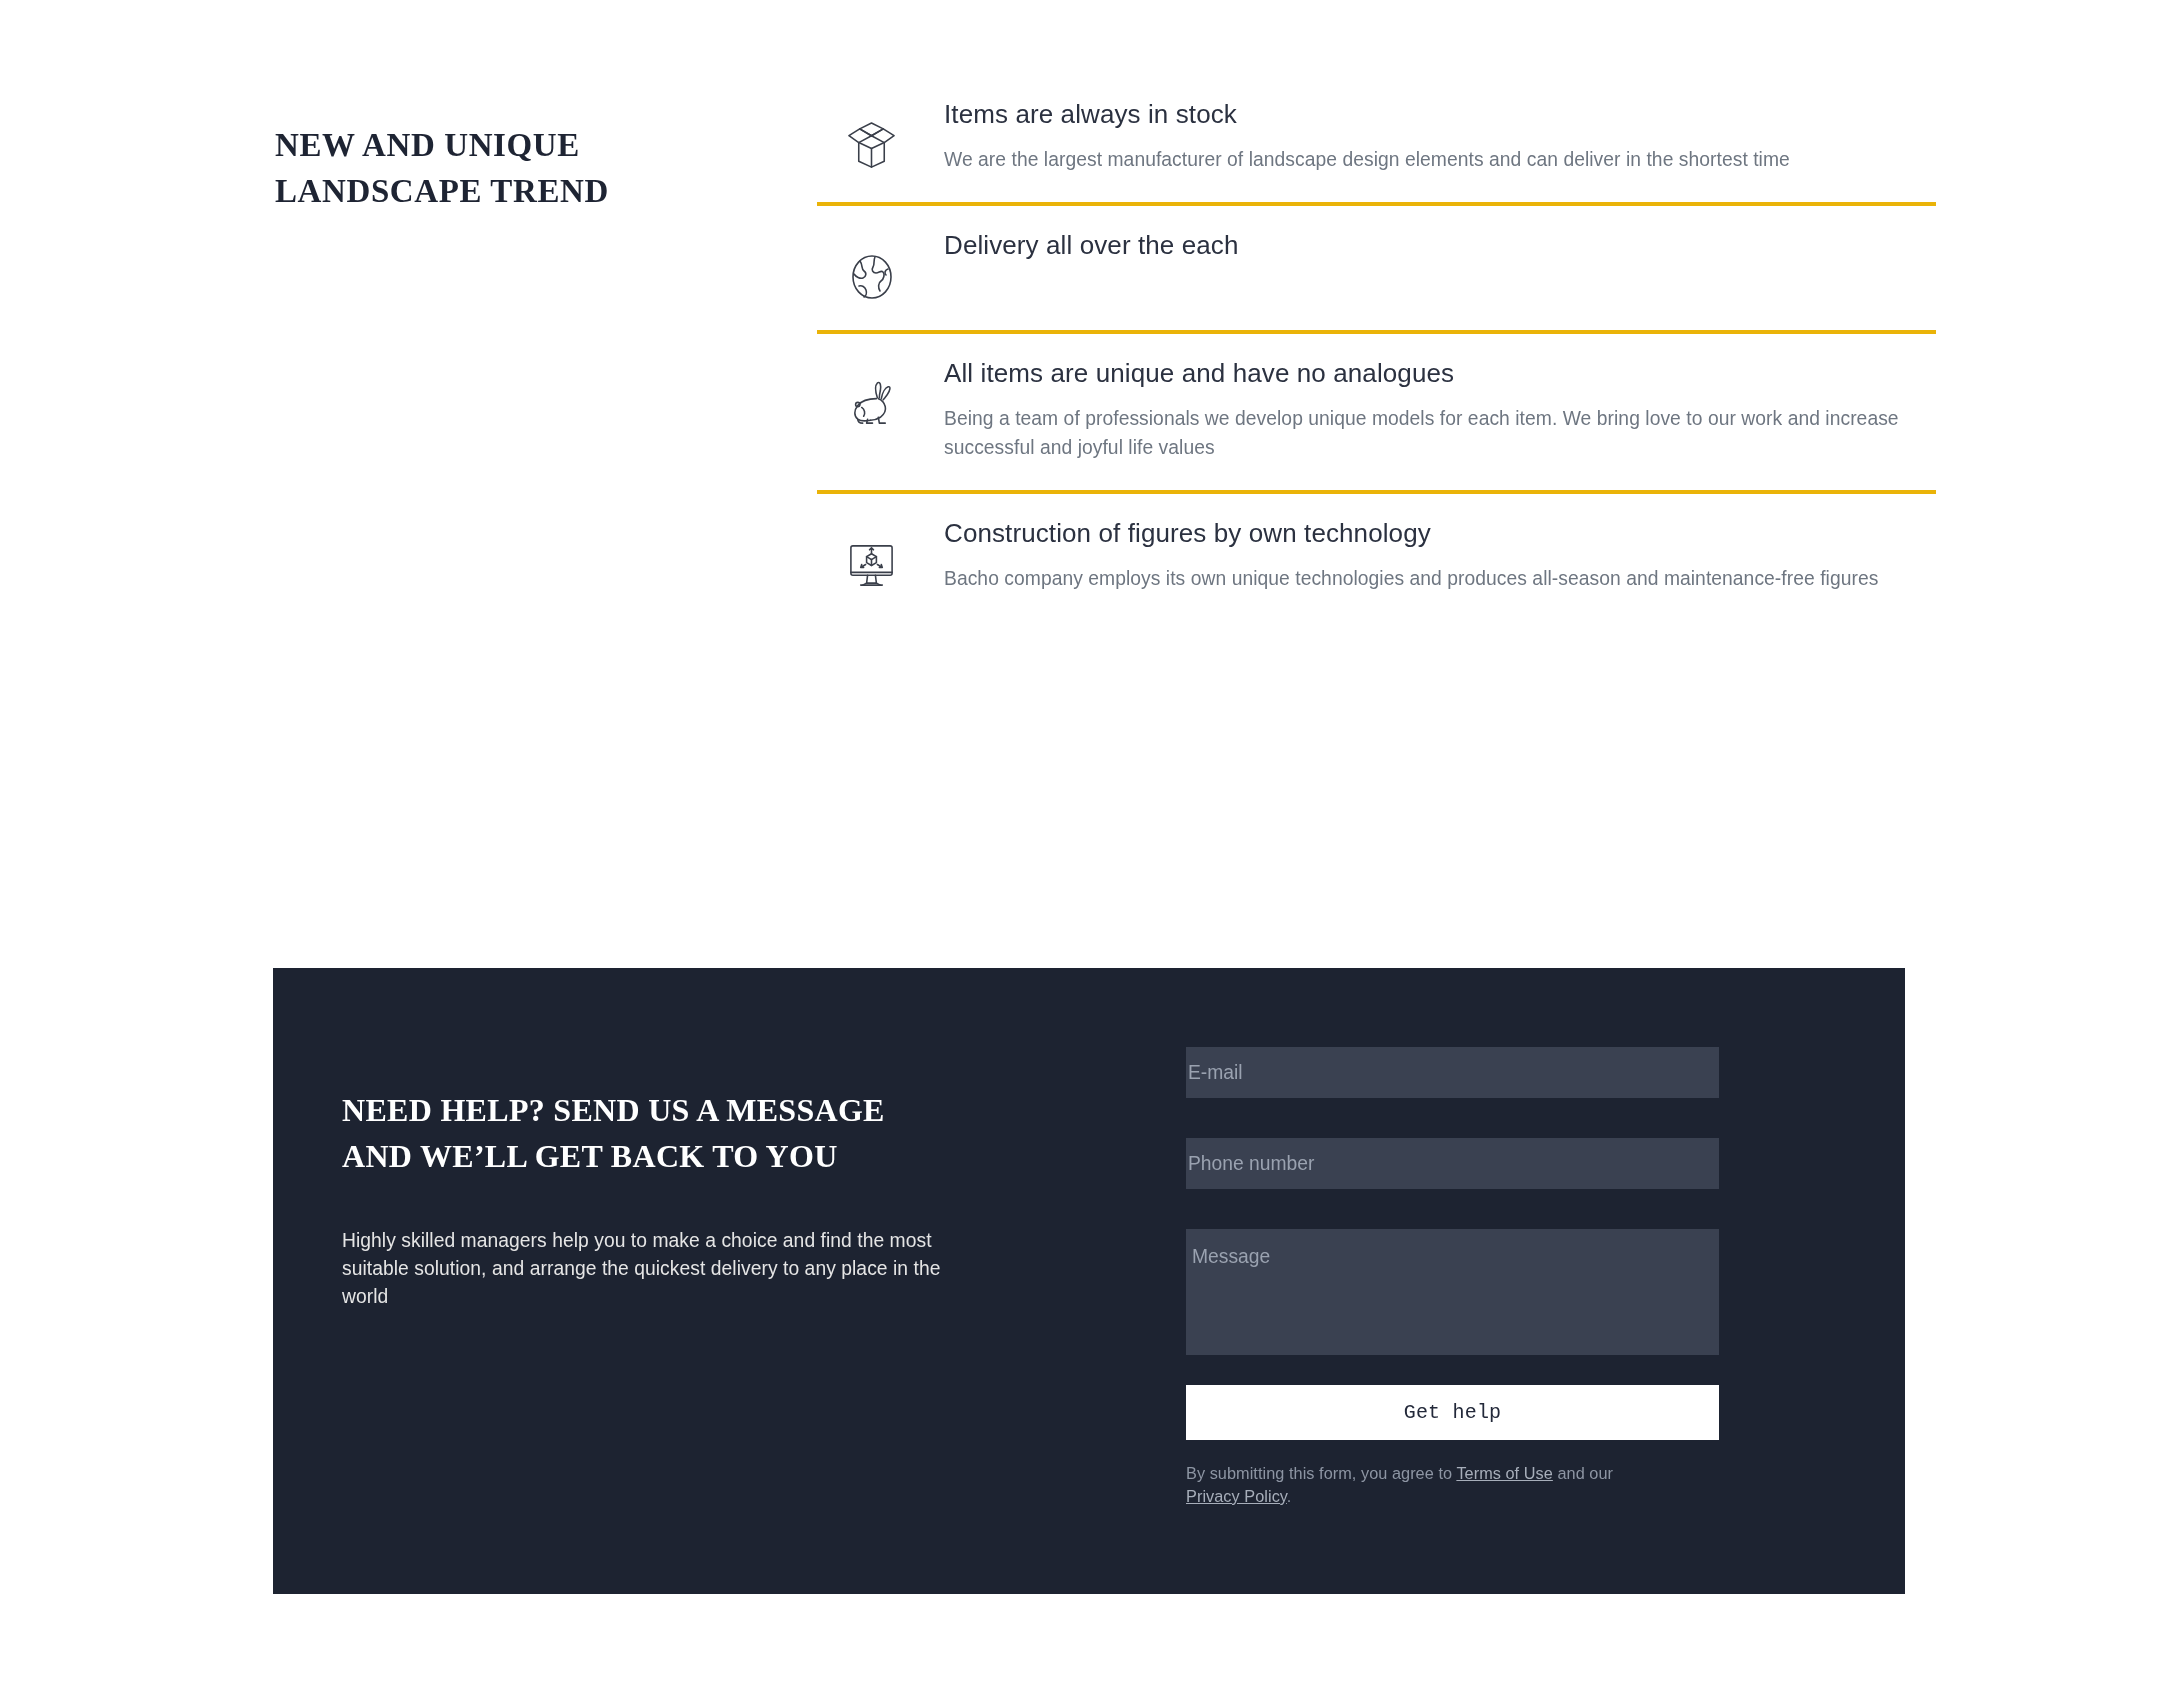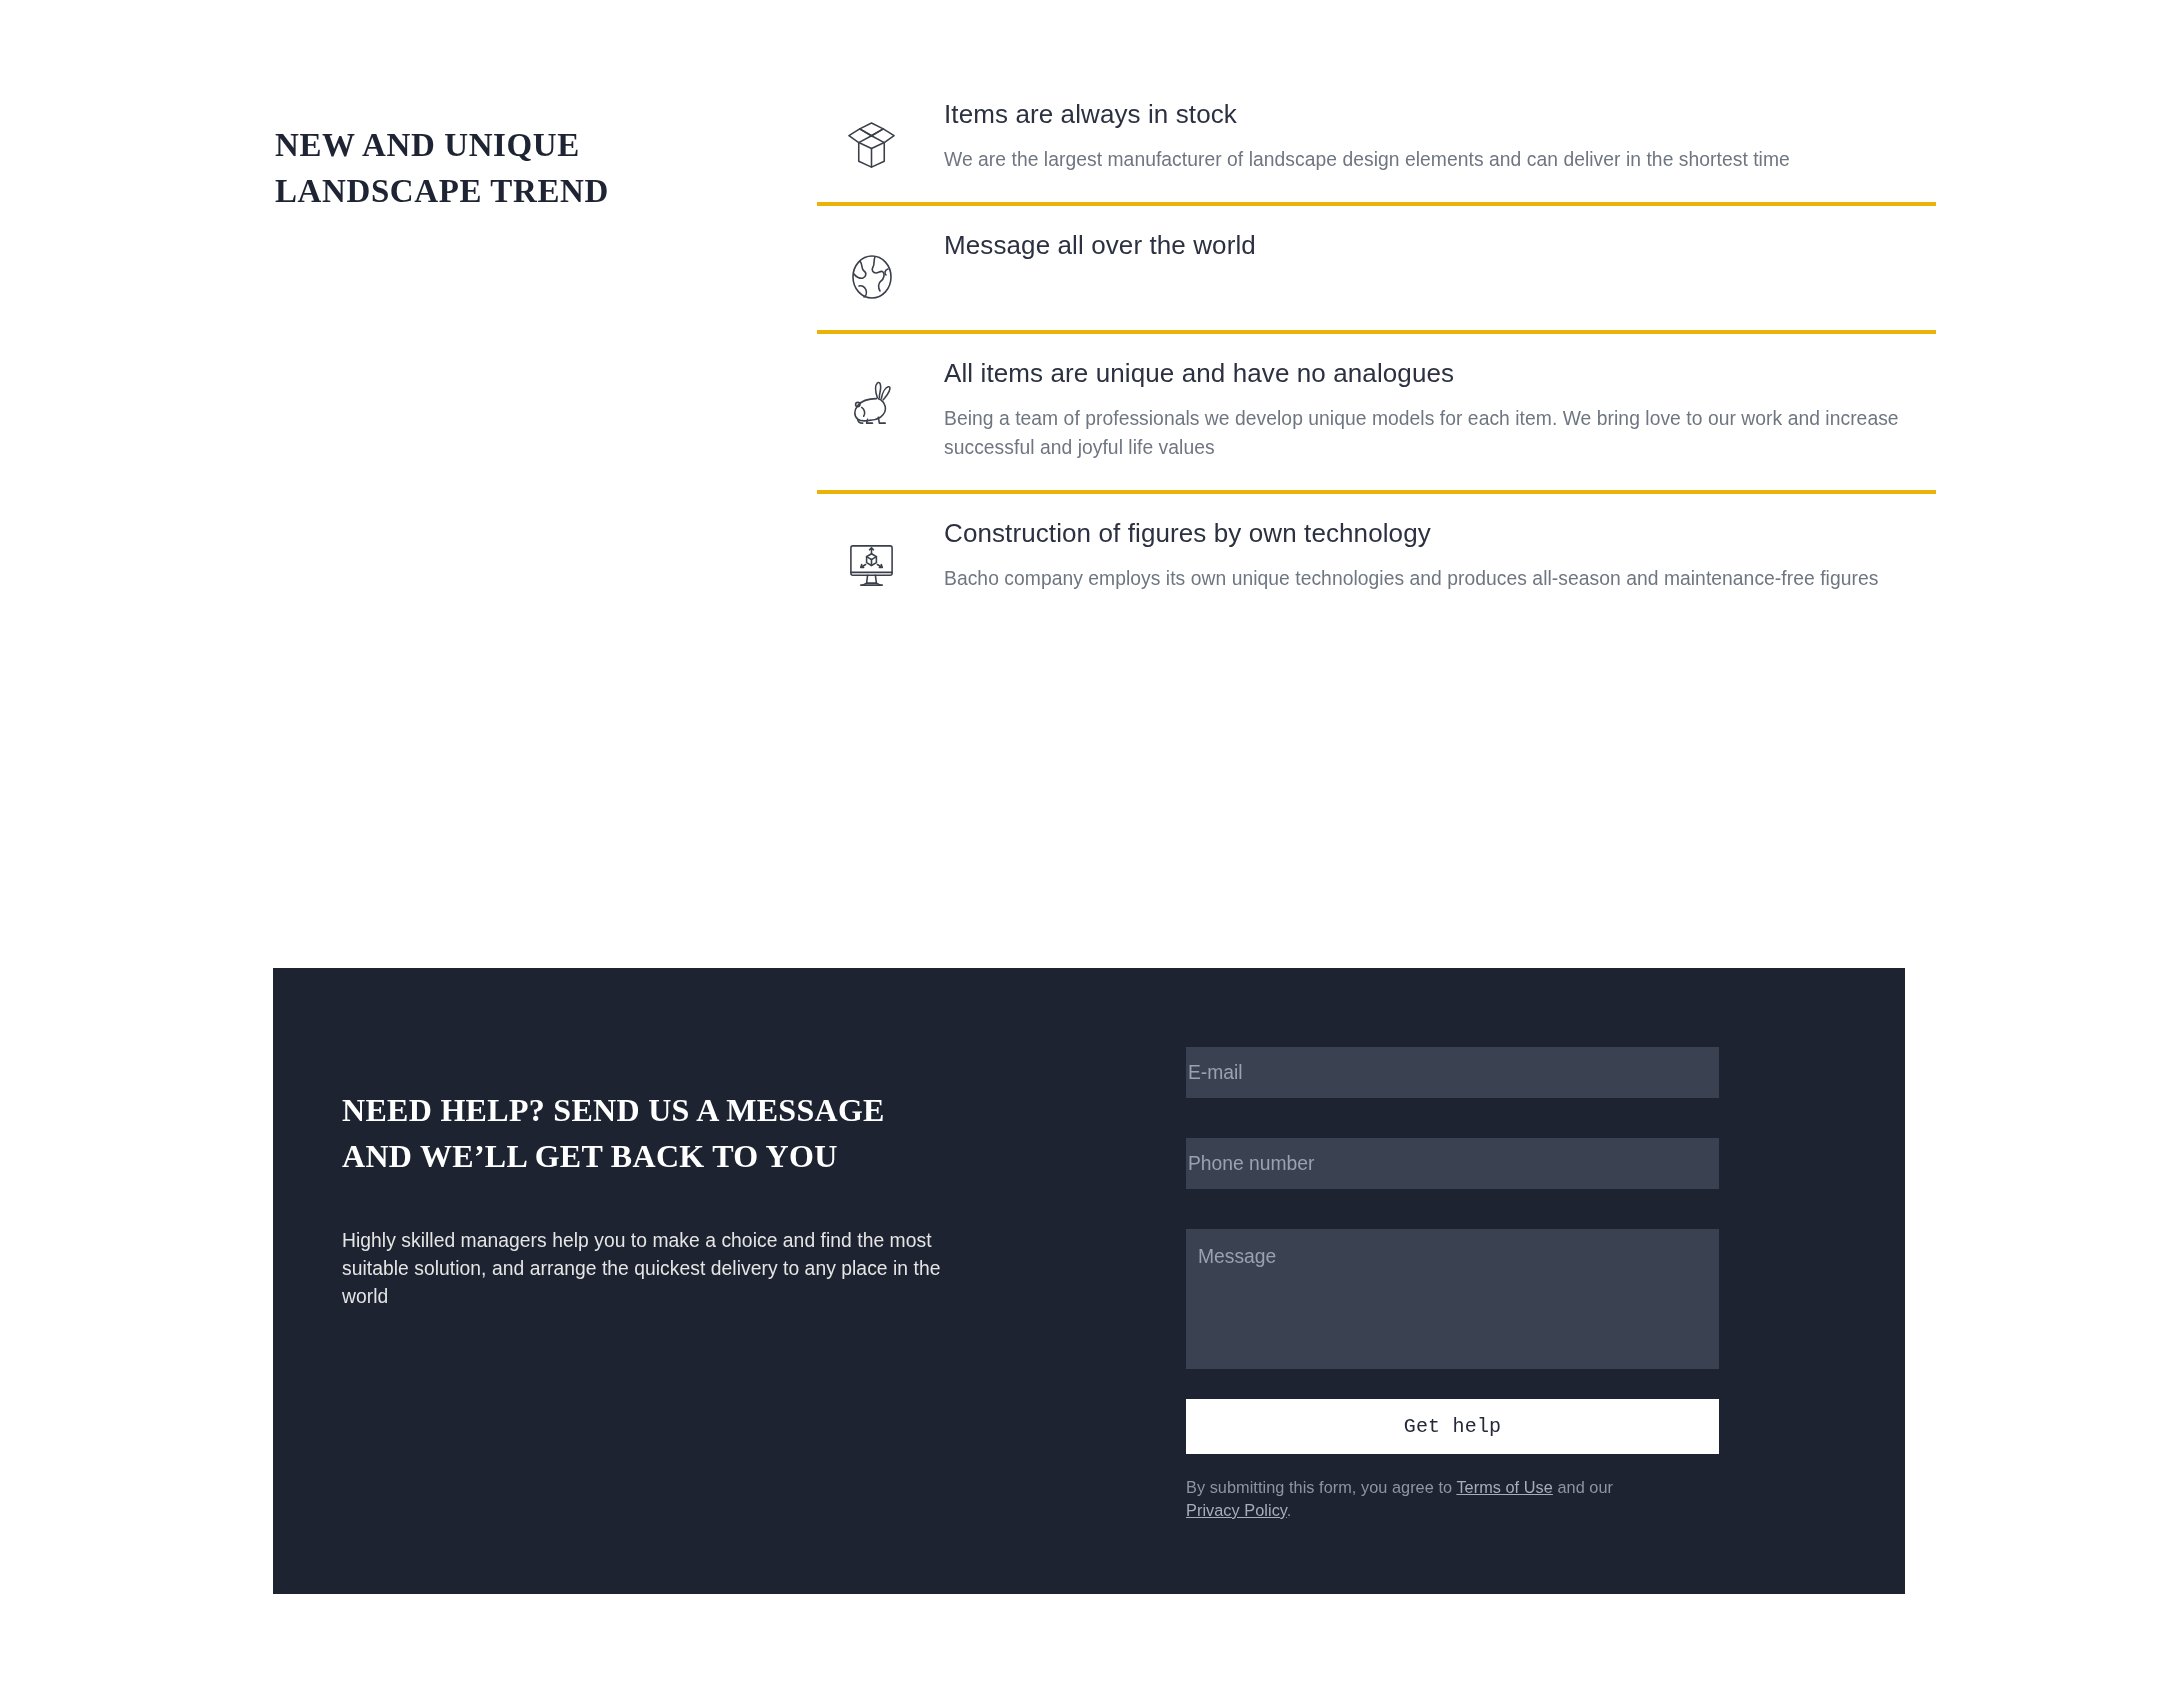--- a/index.html
+++ b/index.html
@@ -145,23 +145,23 @@
     height: 51px;
     line-height: 51px;
     margin-bottom: 40px;
   }
   .form-field::placeholder {
     color: #9aa2b0;
     opacity: 1;
   }
 
   textarea.form-field {
-    height: 140px;
+    height: 126px;
     line-height: 26px;
-    padding: 15px 12px;
+    padding: 15px 6px;
     resize: none;
     margin-bottom: 30px;
   }
 
   .submit-button {
     display: block;
     box-sizing: border-box;
     width: 533px;
     height: 55px;
     background: #ffffff;
@@ -220,21 +220,21 @@
       <div class="feature-icon">
         <svg width="50" height="50" viewBox="0 0 50 50" fill="none" stroke="#3a3f4a" stroke-width="1.6" stroke-linejoin="round" stroke-linecap="round">
           <ellipse cx="25" cy="25" rx="19" ry="21"></ellipse>
           <path d="M13 9 C16 13 14 17 17 19 C20 21 19 25 16 26 C13 27 9 25 7 22"></path>
           <path d="M28 5 C26 9 28 12 26 15 C24 18 26 21 29 21 C32 21 34 18 36 20 C38 22 37 27 34 29 C31 31 31 36 33 39"></path>
           <path d="M12 34 C15 33 18 35 19 38 C20 41 19 44 17 45"></path>
           <path d="M41 17 C38 18 37 21 39 23"></path>
         </svg>
       </div>
       <div class="feature-body">
-        <div class="feature-title">Message all over the world</div>
+        <div class="feature-title">Delivery all over the each</div>
       </div>
     </div>
 
     <div class="feature-row">
       <div class="feature-icon">
         <svg width="51" height="51" viewBox="0 0 52 52" fill="none" stroke="#3a3f4a" stroke-width="1.6" stroke-linejoin="round" stroke-linecap="round">
           <path d="M32 18 C30 12 29 6 32 3 C35 1 36 6 35 11 C34 15 34 17 34 18"></path>
           <path d="M36 19 C37 13 40 8 43 7 C46 6 45 11 42 15 C39 19 38 20 38 20"></path>
           <path d="M31 19 C24 19 16 21 12 26 C8 31 8 37 12 40 C15 42 20 42 25 41"></path>
           <path d="M12 40 C12 43 14 44 17 44"></path>

